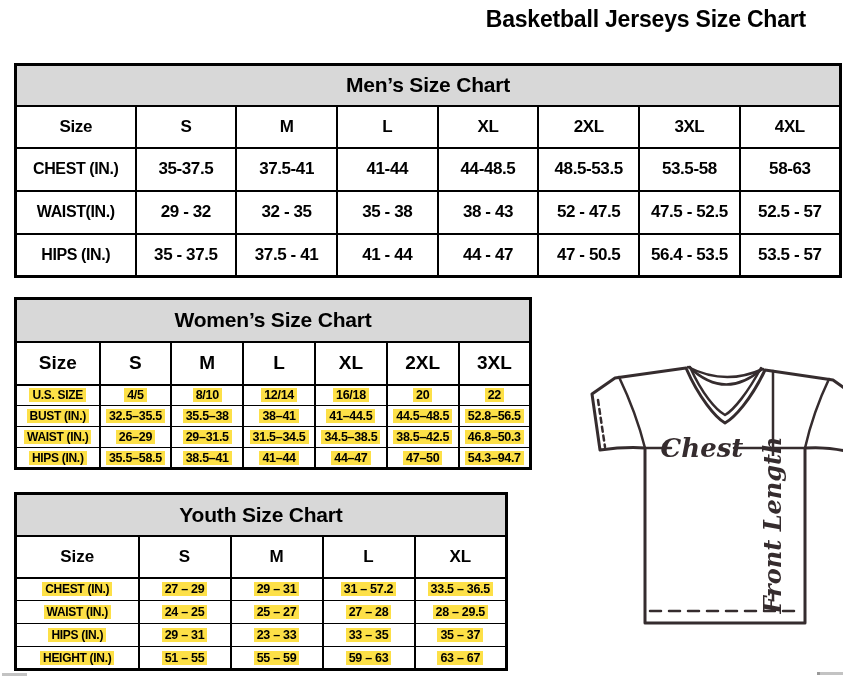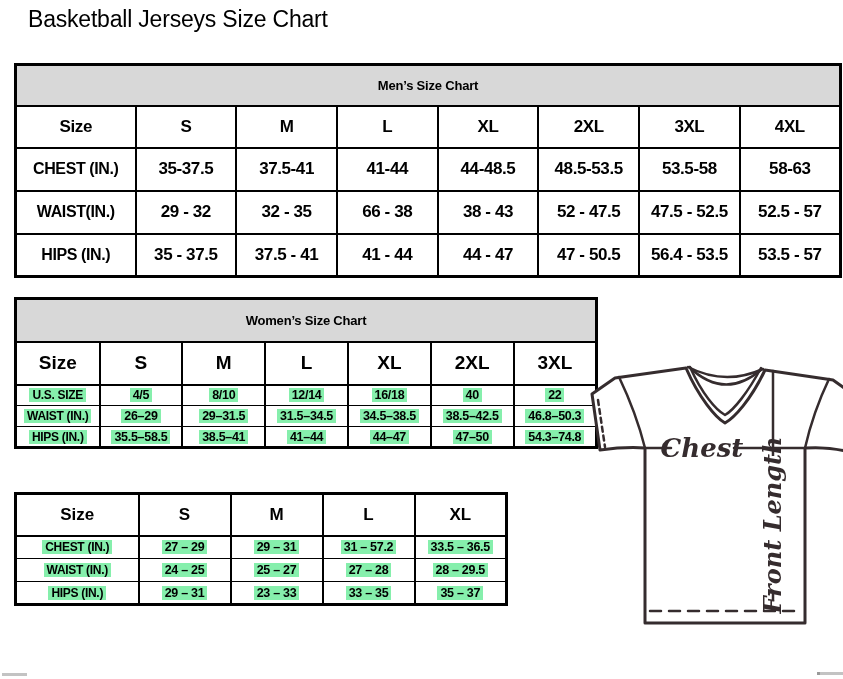--- a/index.html
+++ b/index.html
@@ -1,51 +1,51 @@
 <!DOCTYPE html>
 <html><head>
 <meta charset="utf-8">
 <style>
   html,body{margin:0;padding:0;background:#fff;}
   body{
     width:843px;height:679px;position:relative;overflow:hidden;
     font-family:"Liberation Sans", sans-serif;color:#000;
   }
   .page-title{
-    position:absolute;top:6px;left:0;width:806px;text-align:left;
-    font-size:23px;font-weight:normal;letter-spacing:-0.2px;padding-left:28px;
+    position:absolute;top:6px;left:0;width:806px;text-align:right;
+    font-size:23px;font-weight:bold;letter-spacing:-0.2px;
   }
   table.size-table{
     position:absolute;border-collapse:collapse;table-layout:fixed;
     background:#fff;text-align:center;font-weight:bold;border:3px solid #000;
   }
   .size-table th,.size-table td{border:2px solid #000;padding:0;overflow:hidden;white-space:nowrap;}
-  .size-table .tbl-title{background:#d8d8d8;font-size:13px;letter-spacing:-0.2px;}
+  .size-table .tbl-title{background:#d8d8d8;font-size:21px;letter-spacing:-0.2px;}
   
   .men{left:14px;top:63px;width:828px;font-size:17px;letter-spacing:-0.4px;}
   .men tr.title-row{height:41px;}
   .men tr.size-row{height:42px;}
   .men tr.data-row{height:43px;}
   .men tr.data-row th{font-size:16px;}
   
-  .women{left:14px;top:297px;width:584px;border-width:2px;}
+  .women{left:14px;top:297px;width:518px;border-width:2px;}
   .women tr.title-row{height:43px;}
   .women tr.size-row{height:43px;font-size:19px;}
   .women tr.data-row{height:21px;font-size:12.5px;letter-spacing:-0.3px;}
   .women tr.data-row th{font-size:12px;}
   .women tr.data-row th,.women tr.data-row td{border-width:1px 2px;}
   
   .youth{left:14px;top:492px;width:494px;border-width:2px;}
   .youth tr.title-row{height:42px;}
   .youth tr.size-row{height:42px;font-size:17px;}
   .youth tr.data-row{height:23px;font-size:12.5px;letter-spacing:-0.3px;}
   .youth tr.data-row th{font-size:12px;}
   .youth tr.data-row th,.youth tr.data-row td{border-width:1px 2px;}
   
-  .compact-hl tr.data-row span{background:#86efac;padding:0 3px;}
+  .compact-hl tr.data-row span{background:#fde047;padding:0 3px;}
   
   .jersey-wrap{position:absolute;left:586px;top:360px;width:282px;height:280px;}
   .jersey-wrap svg{display:block;}
   .diag-label{
     font-family:"DejaVu Serif", serif;font-style:italic;font-weight:bold;
     fill:#352c2e;
   }
   
   .artifact{position:absolute;background:#c3c3c3;height:3px;}
   .artifact-left{left:2px;top:673px;width:25px;}
@@ -88,21 +88,21 @@
         <td><span>41-44</span></td>
         <td><span>44-48.5</span></td>
         <td><span>48.5-53.5</span></td>
         <td><span>53.5-58</span></td>
         <td><span>58-63</span></td>
       </tr>
       <tr class="data-row">
         <th><span>WAIST(IN.)</span></th>
         <td><span>29 - 32</span></td>
         <td><span>32 - 35</span></td>
-        <td><span>66 - 38</span></td>
+        <td><span>35 - 38</span></td>
         <td><span>38 - 43</span></td>
         <td><span>52 - 47.5</span></td>
         <td><span>47.5 - 52.5</span></td>
         <td><span>52.5 - 57</span></td>
       </tr>
       <tr class="data-row">
         <th><span>HIPS (IN.)</span></th>
         <td><span>35 - 37.5</span></td>
         <td><span>37.5 - 41</span></td>
         <td><span>41 - 44</span></td>
@@ -136,53 +136,65 @@
         <th><span>XL</span></th>
         <th><span>2XL</span></th>
         <th><span>3XL</span></th>
       </tr>
       <tr class="data-row">
         <th><span>U.S. SIZE</span></th>
         <td><span>4/5</span></td>
         <td><span>8/10</span></td>
         <td><span>12/14</span></td>
         <td><span>16/18</span></td>
-        <td><span>40</span></td>
+        <td><span>20</span></td>
         <td><span>22</span></td>
+      </tr>
+      <tr class="data-row">
+        <th><span>BUST (IN.)</span></th>
+        <td><span>32.5–35.5</span></td>
+        <td><span>35.5–38</span></td>
+        <td><span>38–41</span></td>
+        <td><span>41–44.5</span></td>
+        <td><span>44.5–48.5</span></td>
+        <td><span>52.8–56.5</span></td>
       </tr>
       <tr class="data-row">
         <th><span>WAIST (IN.)</span></th>
         <td><span>26–29</span></td>
         <td><span>29–31.5</span></td>
         <td><span>31.5–34.5</span></td>
         <td><span>34.5–38.5</span></td>
         <td><span>38.5–42.5</span></td>
         <td><span>46.8–50.3</span></td>
       </tr>
       <tr class="data-row">
         <th><span>HIPS (IN.)</span></th>
         <td><span>35.5–58.5</span></td>
         <td><span>38.5–41</span></td>
         <td><span>41–44</span></td>
         <td><span>44–47</span></td>
         <td><span>47–50</span></td>
-        <td><span>54.3–74.8</span></td>
+        <td><span>54.3–94.7</span></td>
       </tr>
     </tbody>
   </table>
 
 <table class="size-table youth compact-hl">
     <colgroup>
       <col style="width: 123px;">
       <col>
       <col>
       <col>
       <col>
     </colgroup>
     <tbody>
+      <tr class="title-row">
+        <th colspan="5" class="tbl-title">Youth Size Chart</th>
+      </tr>
       <tr class="size-row">
         <th><span>Size</span></th>
         <th><span>S</span></th>
         <th><span>M</span></th>
         <th><span>L</span></th>
         <th><span>XL</span></th>
       </tr>
       <tr class="data-row">
         <th><span>CHEST (IN.)</span></th>
         <td><span>27 – 29</span></td>
@@ -196,20 +208,27 @@
         <td><span>25 – 27</span></td>
         <td><span>27 – 28</span></td>
         <td><span>28 – 29.5</span></td>
       </tr>
       <tr class="data-row">
         <th><span>HIPS (IN.)</span></th>
         <td><span>29 – 31</span></td>
         <td><span>23 – 33</span></td>
         <td><span>33 – 35</span></td>
         <td><span>35 – 37</span></td>
+      </tr>
+      <tr class="data-row">
+        <th><span>HEIGHT (IN.)</span></th>
+        <td><span>51 – 55</span></td>
+        <td><span>55 – 59</span></td>
+        <td><span>59 – 63</span></td>
+        <td><span>63 – 67</span></td>
       </tr>
     </tbody>
   </table>
 
 <div class="jersey-wrap">
   <svg width="282" height="280" viewBox="0 0 282 280">
     <g stroke="#352c2e" fill="none" stroke-linejoin="round" stroke-linecap="round">
 
       <path stroke-width="3" fill="#fff" d="
         M100,8 L29,18 L6,34 L14,90

